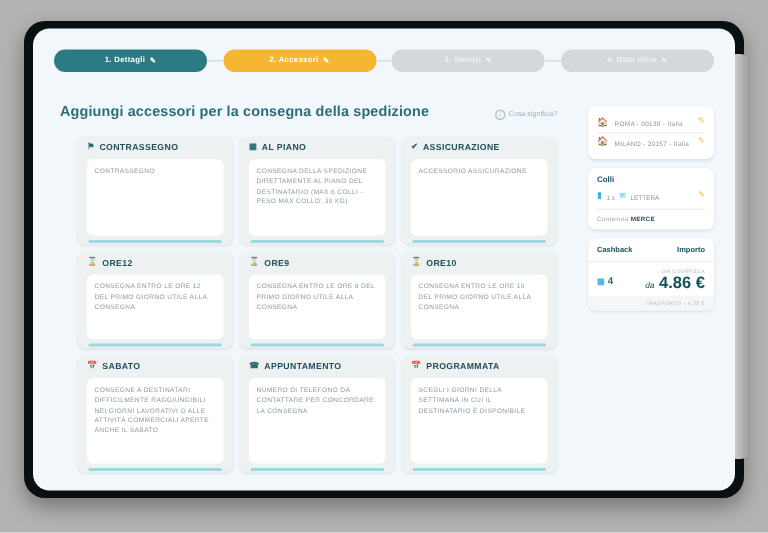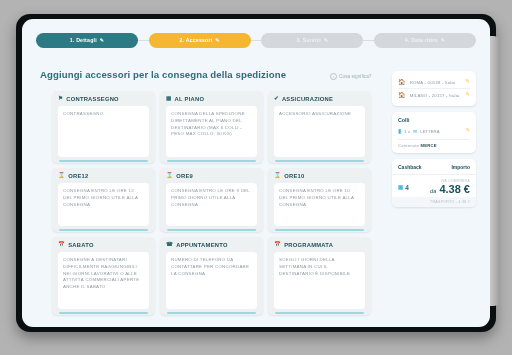--- a/index.html
+++ b/index.html
@@ -281,21 +281,21 @@
           </div>
           <div class="price-body">
             <div class="cashback-val">
               <span class="cb-ico">▦</span>
               <span>4</span>
             </div>
             <div class="price-right">
               <div class="iva">IVA COMPRESA</div>
               <div class="amount">
                 <span class="da">da</span>
-                <span>4.38 €</span>
+                <span>4.86 €</span>
               </div>
             </div>
           </div>
           <div class="price-foot">TRASPORTO - 4.38 €</div>
         </div>
 
       </div>
 
     </div>
   </div>

